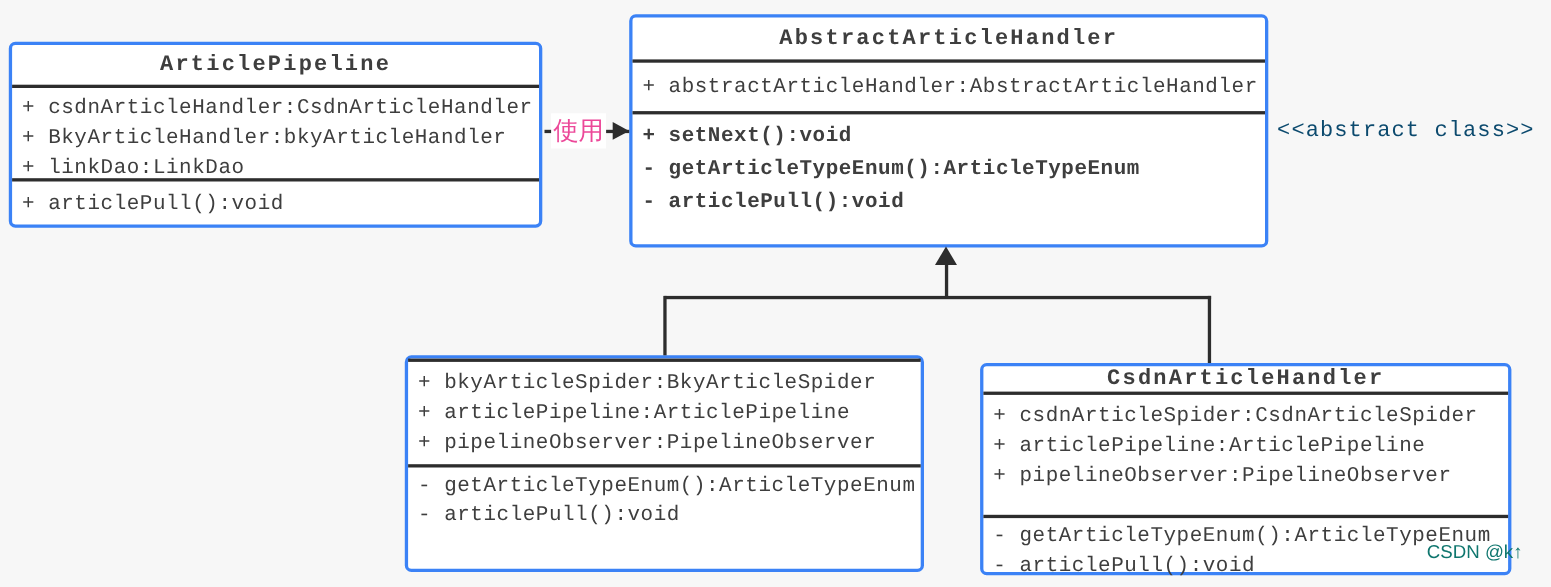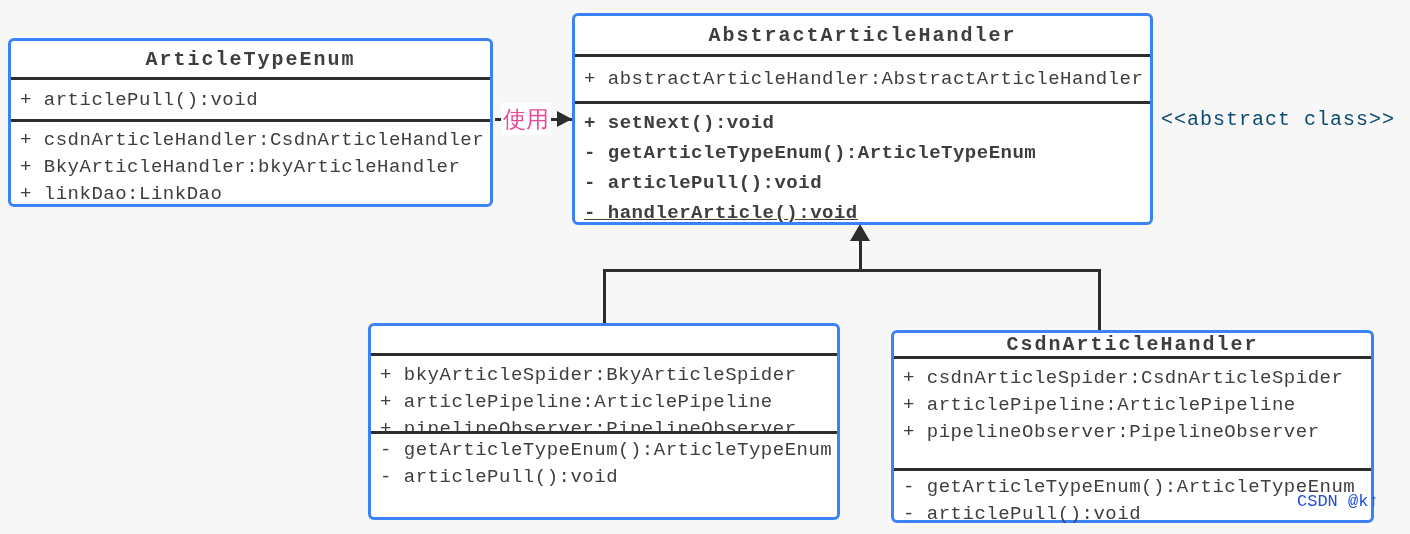--- a/index.html
+++ b/index.html
@@ -51,21 +51,21 @@
   #box-article-service .sec-methods{height:42px;padding-top:7px;}
 
   #box-abstract-handler{left:572px;top:13px;width:581px;height:212px;}
   #box-abstract-handler .uml-title{height:44px;}
   #box-abstract-handler .sec-attrs{height:47px;padding-top:9px;}
   #box-abstract-handler .sec-methods{height:121px;padding-top:4px;}
   #box-abstract-handler .sec-methods .uml-row{line-height:30px;font-weight:bold;}
 
   #box-bky-handler{left:368px;top:323px;width:472px;height:197px;}
   #box-bky-handler .uml-title{height:42px;}
-  #box-bky-handler .sec-attrs{height:78px;padding-top:6px;margin-top:27px;}
+  #box-bky-handler .sec-attrs{height:96px;padding-top:6px;}
   #box-bky-handler .sec-methods{height:65px;padding-top:3px;}
 
   #box-csdn-handler{left:891px;top:330px;width:483px;height:193px;}
   #box-csdn-handler .uml-title{height:42px;}
   #box-csdn-handler .sec-attrs{height:112px;padding-top:6px;}
   #box-csdn-handler .sec-methods{height:62px;padding-top:3px;}
 
   
   .line{position:absolute;background:#2d2d2d;}
   #use-line{left:495px;top:118px;width:77px;height:3px;}
@@ -97,51 +97,50 @@
     font-size:23px;color:#ec4899;
     padding:0 2px;line-height:32px;
   }
   #stereotype-label{
     position:absolute;left:1161px;top:108px;
     font-size:20px;color:#0c4a6e;
     letter-spacing:1px;white-space:nowrap;
   }
   #watermark{
     position:absolute;left:1297px;top:492px;
-    font-family:Liberation Mono, monospace;
-    font-size:17px;color:#1d4ed8;white-space:nowrap;
+    font-family:Liberation Sans, sans-serif;
+    font-size:17px;color:#0f766e;white-space:nowrap;
   }
 </style>
 </head>
 <body>
 
 <div class="canvas">
 
   <div class="uml-box" id="box-article-service">
-    <div class="uml-title">ArticleTypeEnum</div>
-    <div class="uml-section sec-methods">
-      <div class="uml-row">+ articlePull():void</div>
-    </div>
+    <div class="uml-title">ArticlePipeline</div>
     <div class="uml-section sec-attrs">
       <div class="uml-row">+ csdnArticleHandler:CsdnArticleHandler</div>
       <div class="uml-row">+ BkyArticleHandler:bkyArticleHandler</div>
       <div class="uml-row">+ linkDao:LinkDao</div>
+    </div>
+    <div class="uml-section sec-methods">
+      <div class="uml-row">+ articlePull():void</div>
     </div>
   </div>
 
   <div class="uml-box" id="box-abstract-handler">
     <div class="uml-title">AbstractArticleHandler</div>
     <div class="uml-section sec-attrs">
       <div class="uml-row">+ abstractArticleHandler:AbstractArticleHandler</div>
     </div>
     <div class="uml-section sec-methods">
       <div class="uml-row">+ setNext():void</div>
       <div class="uml-row">- getArticleTypeEnum():ArticleTypeEnum</div>
       <div class="uml-row">- articlePull():void</div>
-      <div class="uml-row u">- handlerArticle():void</div>
     </div>
   </div>
 
   <div class="uml-box" id="box-bky-handler">
     <div class="uml-section sec-attrs">
       <div class="uml-row">+ bkyArticleSpider:BkyArticleSpider</div>
       <div class="uml-row">+ articlePipeline:ArticlePipeline</div>
       <div class="uml-row">+ pipelineObserver:PipelineObserver</div>
     </div>
     <div class="uml-section sec-methods">

